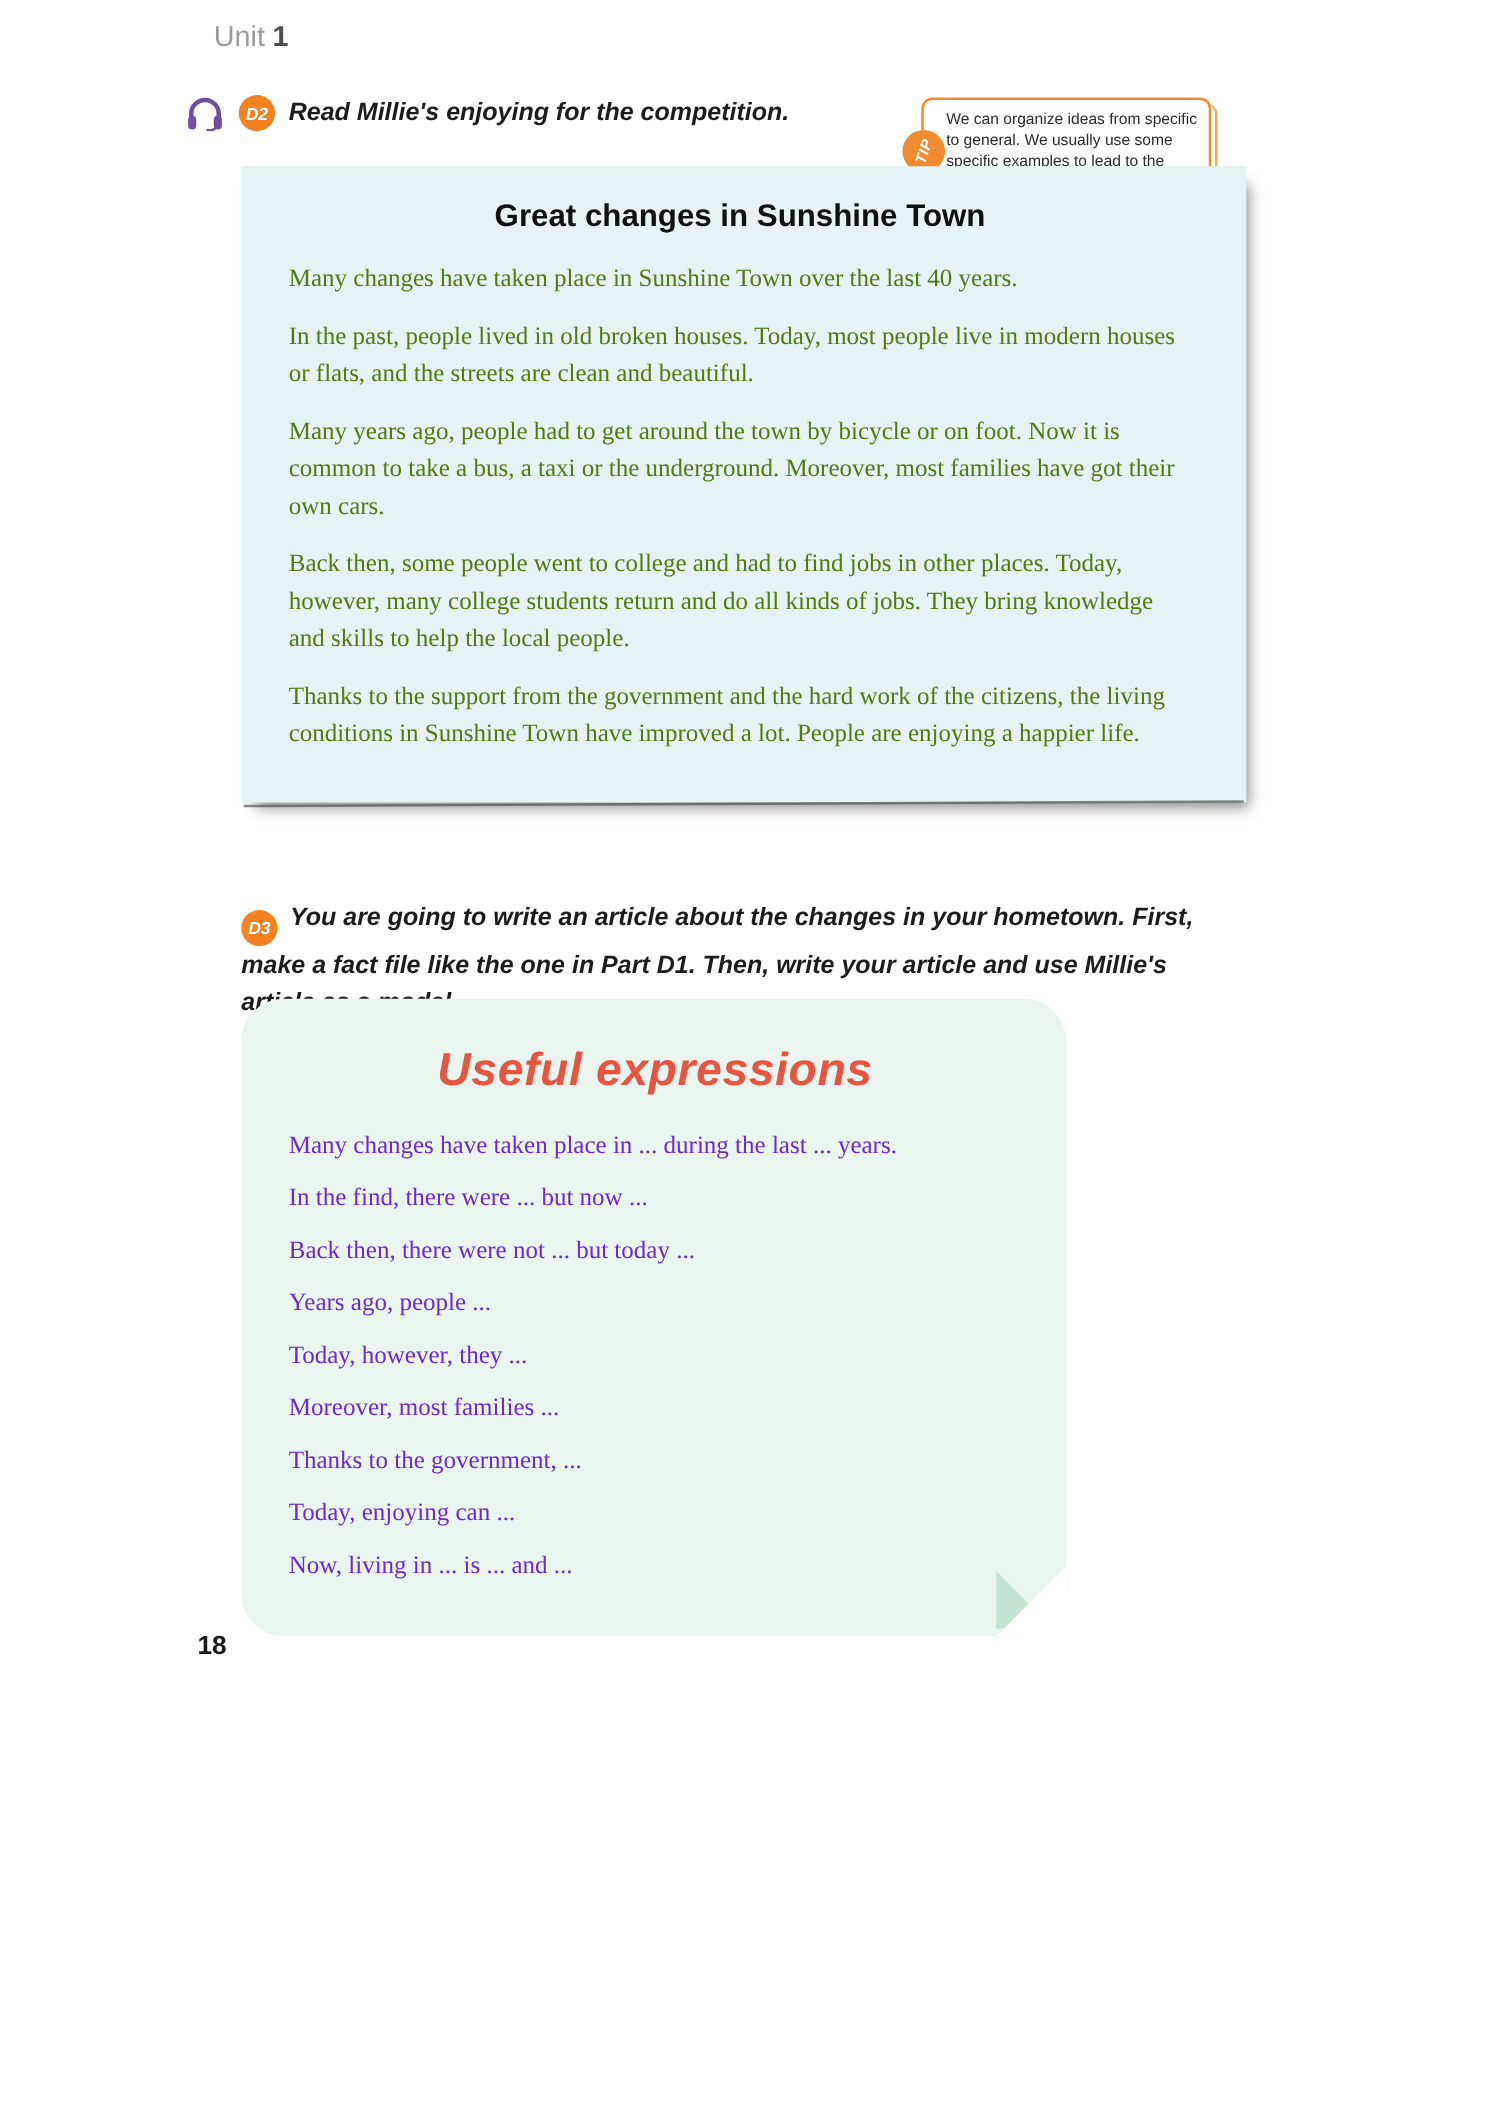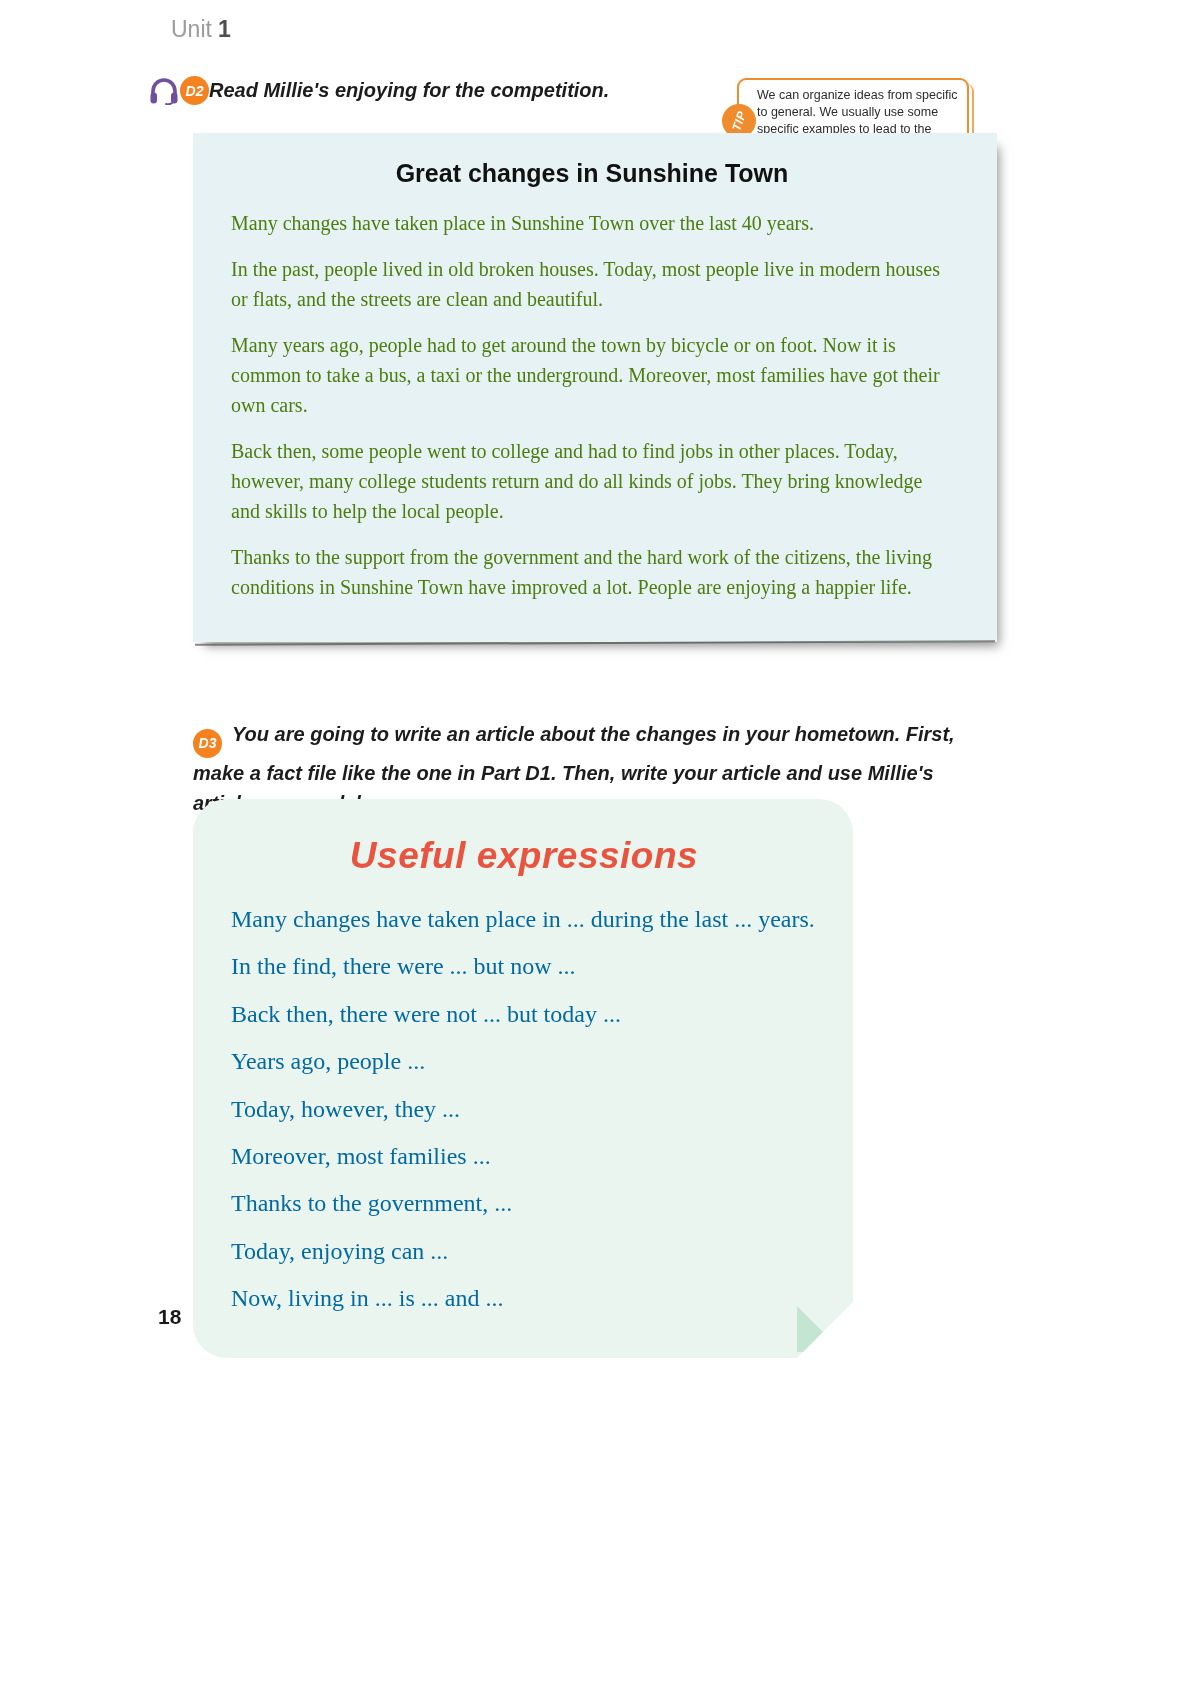--- a/index.html
+++ b/index.html
@@ -8,21 +8,21 @@
   .page {
     position:relative; width:1192px; height:1684px; background:#ffffff;
     overflow:hidden;
   }
 
   
   .unit-header { position:absolute; left:155px; top:16px; font-size:23px; color:#9b9b9b;margin-left:16px; }
   .unit-header .unit-num { font-weight:bold; color:#4e4e4e; margin-left:6px; }
 
   
-  .d2-row { position:absolute; left:148px; top:76px; display:flex; align-items:center; }
+  .d2-row { position:absolute; left:148px; top:76px; display:flex; align-items:center; gap:11px; }
   .badge {
     width:29px; height:29px; border-radius:50%; background:#f58220; color:#ffffff;
     display:inline-flex; align-items:center; justify-content:center;
     font-size:14px; font-weight:bold; font-style:italic; flex:0 0 auto;
   }
   .instruction { font-size:20px; font-style:italic; font-weight:600; color:#1c1c1c; }
 
   
   .tip-box {
     position:absolute; left:737px; top:78px; width:232px;
@@ -82,22 +82,22 @@
     border-style:solid; border-width:46px 0 0 46px;
     border-color:transparent transparent transparent #bfe3cd;
     transform:rotate(0deg); opacity:0.9;
   }
   .expr-title {
     text-align:center; font-size:37px; font-weight:bold; font-style:italic;
     color:#e8543f; margin-bottom:26px; letter-spacing:0.5px;
     font-family:"Liberation Sans", sans-serif;
   }
   .expr-box p {
-    font-family:"Liberation Serif", serif; font-size:24px; line-height:1.35;
-    color:#0369a1; margin-bottom:15px;
+    font-family:"Liberation Serif", serif; font-size:20px; line-height:1.35;
+    color:#6d28d9; margin-bottom:15px;
   }
 
   
   .page-number { position:absolute; left:158px; top:1305px; font-size:21px; font-weight:bold; color:#1a1a1a; }
 
   
   .hp-icon { display:inline-flex; }
 </style>
 </head>
 <body>

